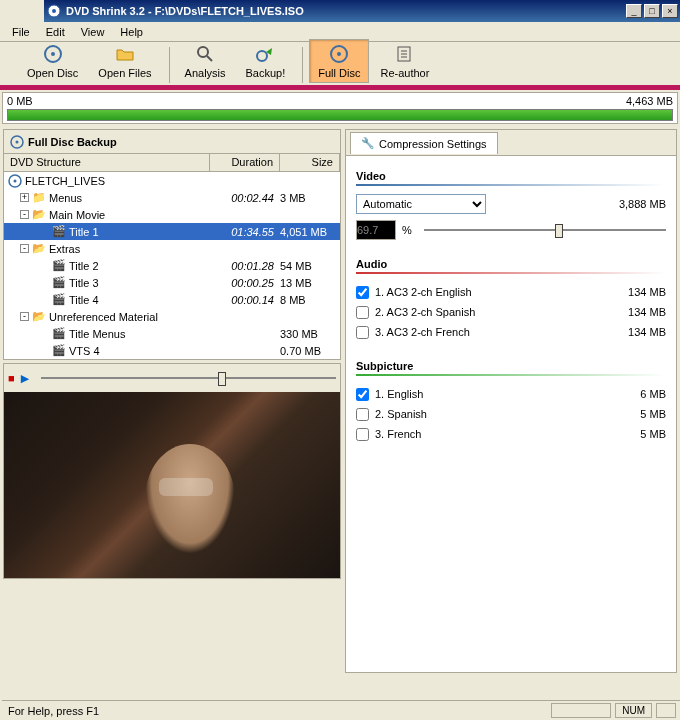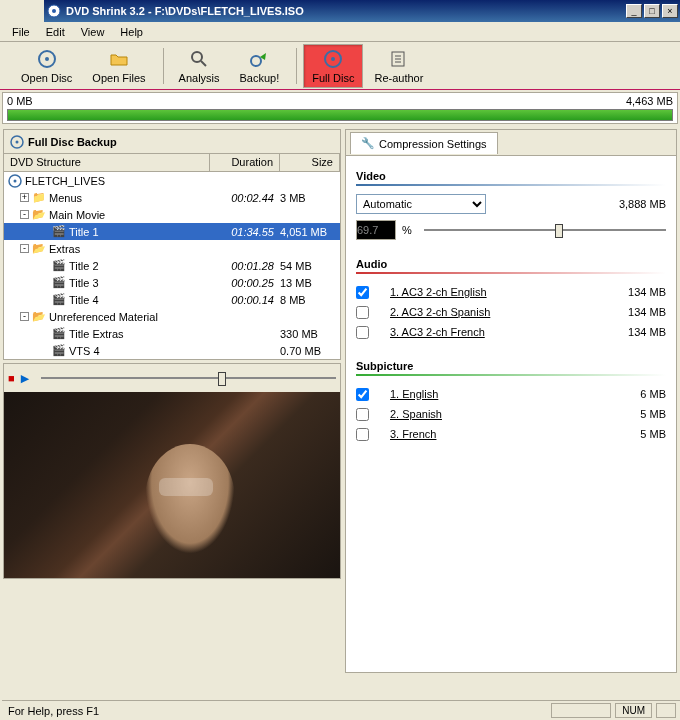--- a/index.html
+++ b/index.html
@@ -9,23 +9,23 @@
 .titlebar { background: linear-gradient(#0a246a, #3a6ea5); height: 22px; display: flex; align-items: center; padding: 0 2px; color: #fff; margin-left: 44px; }
 .titlebar .icon { width: 16px; height: 16px; margin-right: 4px; display:flex; align-items:center; justify-content:center; }
 .titlebar .title { flex: 1; font-weight: bold; }
 .titlebar .wbtn { width: 16px; height: 14px; background: #d4d0c8; border: 1px solid #fff; border-right-color:#404040; border-bottom-color:#404040; margin-left: 2px; display:flex; align-items:center; justify-content:center; color:#000; font-size:9px; }
 
 
 .menubar { background: #ece9d8; height: 20px; display: flex; align-items: center; padding: 0 4px; border-bottom: 1px solid #aca899; }
 .menubar span { padding: 2px 8px; cursor: default; }
 
 
-.toolbar { background: #ece9d8; height: 48px; display: flex; align-items: center; padding: 2px 12px; border-bottom: 1px solid #be185d; }
+.toolbar { background: #ece9d8; height: 48px; display: flex; align-items: flex-end; padding: 2px 18px; border-bottom: 5px solid #be185d; }
 .tbtn { display: flex; flex-direction: column; align-items: center; justify-content: center; padding: 2px 8px; margin-right: 2px; cursor: default; border:1px solid transparent; height:44px; min-width:50px; }
-.tbtn.pressed { border:1px solid #aca899; background:#ef4444; box-shadow: inset 1px 1px 2px rgba(0,0,0,0.2); }
+.tbtn.pressed { border:1px solid #aca899; background:#fdba74; box-shadow: inset 1px 1px 2px rgba(0,0,0,0.2); }
 .tbtn .ticon { width: 22px; height: 22px; display:flex; align-items:center; justify-content:center; margin-bottom:2px; }
 .tsep { width:1px; height:36px; background:#aca899; margin:0 6px; }
 
 
 .progress-row { background:#fff; border:1px solid #aca899; margin:2px; padding:2px 4px; }
 .progress-labels { display:flex; justify-content:space-between; font-size:10px; }
 .progress-bar { height:12px; background:linear-gradient(#5cc43a,#2a9d1e); border:1px solid #7a7a7a; margin-top:2px; }
 
 
 .main { display:flex; height: 550px; }
@@ -64,21 +64,21 @@
 .video-row { display:flex; align-items:center; gap:6px; }
 select.combo { width:130px; border:1px solid #7f9db9; background:#fff; height:20px; padding:0 2px; }
 .size-v { margin-left:auto; }
 input.ratio { width:40px; height:20px; border:1px solid #aca899; background:#000000; text-align:left; color:#888; }
 .slider { flex:1; height:20px; position:relative; margin-left:6px; }
 .slider-track { position:absolute; left:0; right:0; top:9px; height:2px; background:#888; }
 .slider-thumb { position:absolute; top:4px; width:8px; height:14px; background:#ece9d8; border:1px solid #404040; }
 
 .chk-list { margin-top:4px; }
 .chk-row { display:flex; align-items:center; height:20px; }
-.chk-row label { flex:1; display:flex; align-items:center; gap:21px;text-decoration:underline; }
+.chk-row label { flex:1; display:flex; align-items:center; gap:6px; }
 .chk-row .sz { width:60px; text-align:right; }
 
 
 .preview-pane { border:1px solid #aca899; margin:0 2px 3px 3px; background:#ece9d8; width:338px; }
 .preview-ctrl { display:flex; align-items:center; gap:6px; padding:4px; }
 .preview-img { width:100%; height:186px; background:linear-gradient(135deg,#1a1410 0%,#2a1e16 30%,#4a3020 45%,#6a4530 50%,#3a2a1e 60%,#1a1410 100%); position:relative; }
 
 .preview-img::before{content:"";position:absolute;left:42%;top:28%;width:90px;height:110px;background:radial-gradient(ellipse at 50% 35%,#c9a585 0%,#a07c5c 60%,transparent 70%);border-radius:50% 50% 45% 45%;}
 .preview-img::after{content:"";position:absolute;left:46%;top:46%;width:54px;height:18px;background:rgba(255,255,255,0.25);border-radius:6px;}
 
@@ -276,21 +276,21 @@
               <span class="exp">-</span>
               <span class="ticon-sm folder">📂</span>
               <span>Unreferenced Material</span>
             </span>
           <span class="tcell-dur"></span>
             <span class="tcell-size"></span>
         </div>
         <div class="trow">
           <span class="tcell-name" style="padding-left:44px;">
               <span class="ticon-sm file">🎬</span>
-              <span>Title Extras</span>
+              <span>Title Menus</span>
             </span>
           <span class="tcell-dur"></span>
           <span class="tcell-size">330 MB</span>
         </div>
         <div class="trow">
           <span class="tcell-name" style="padding-left:44px;">
               <span class="ticon-sm file">🎬</span>
               <span>VTS 4</span>
             </span>
           <span class="tcell-dur"></span>

